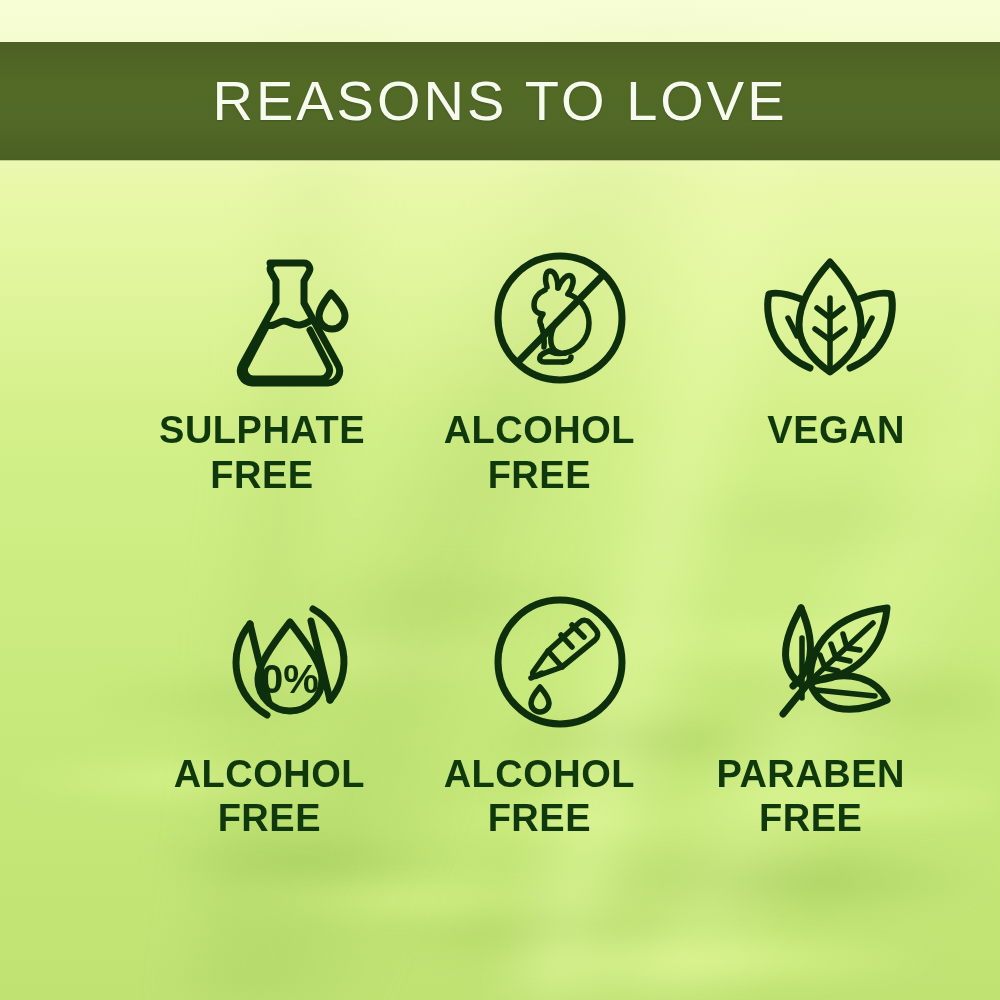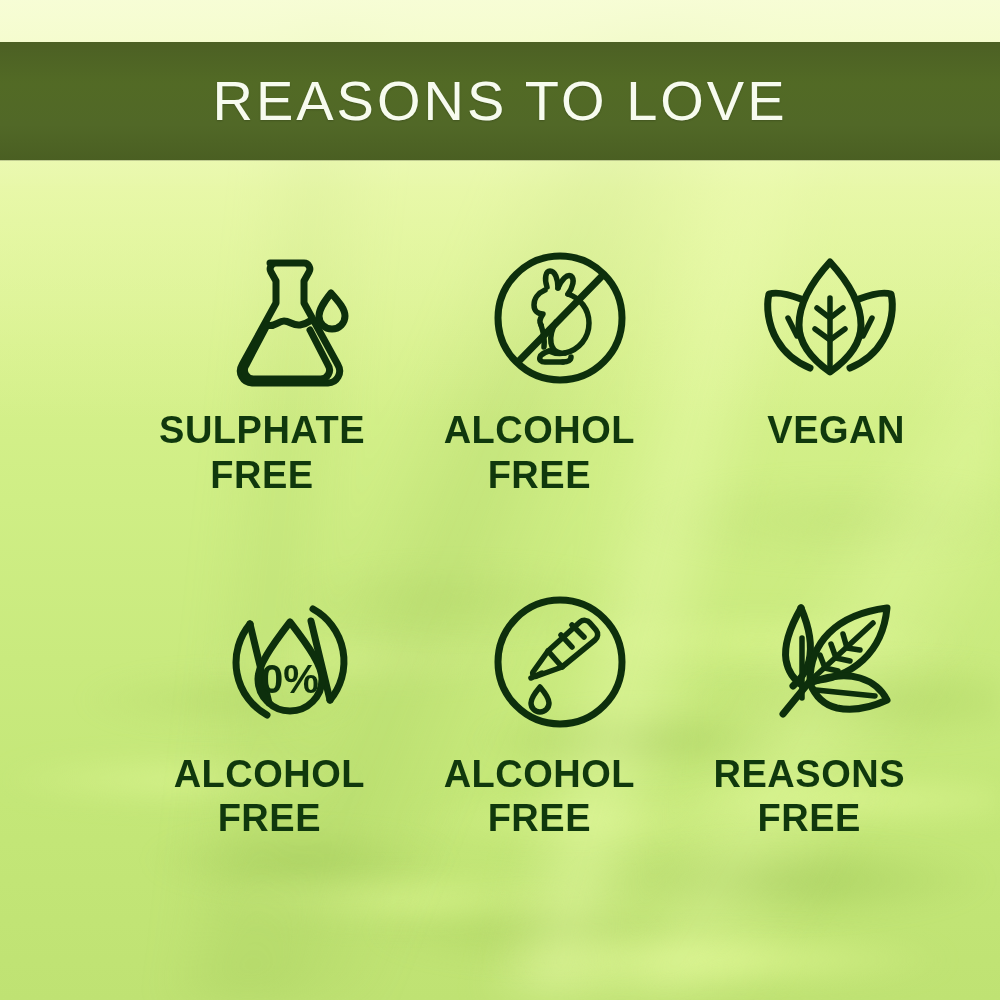--- a/index.html
+++ b/index.html
@@ -277,19 +277,19 @@
           <line class="ln-thin" x1="55" y1="91" x2="118" y2="33"></line>
           <path class="ln-thin" d="M92 58 l-4 -14 M92 58 l13 2"></path>
           <path class="ln-thin" d="M81 68 l-5 -14 M81 68 l14 3"></path>
           <path class="ln-thin" d="M70 78 l-5 -13 M70 78 l13 3"></path>
           <path class="ln" d="M55 93 c18 -7 36 -9 50 -5 c13 4 22 12 27 22 c-17 8 -35 11 -50 8 c-13 -3 -22 -12 -27 -25 Z"></path>
           <line class="ln-thin" x1="61" y1="100" x2="120" y2="106"></line>
           <line class="ln" x1="55" y1="91" x2="28" y2="124"></line>
         </svg>
       </div>
       <div class="badge-label">
-        <span>REASONS</span>
+        <span>PARABEN</span>
         <span class="l2">FREE</span>
       </div>
     </div>
 
   </div>
 </div>
 
 </body></html>

